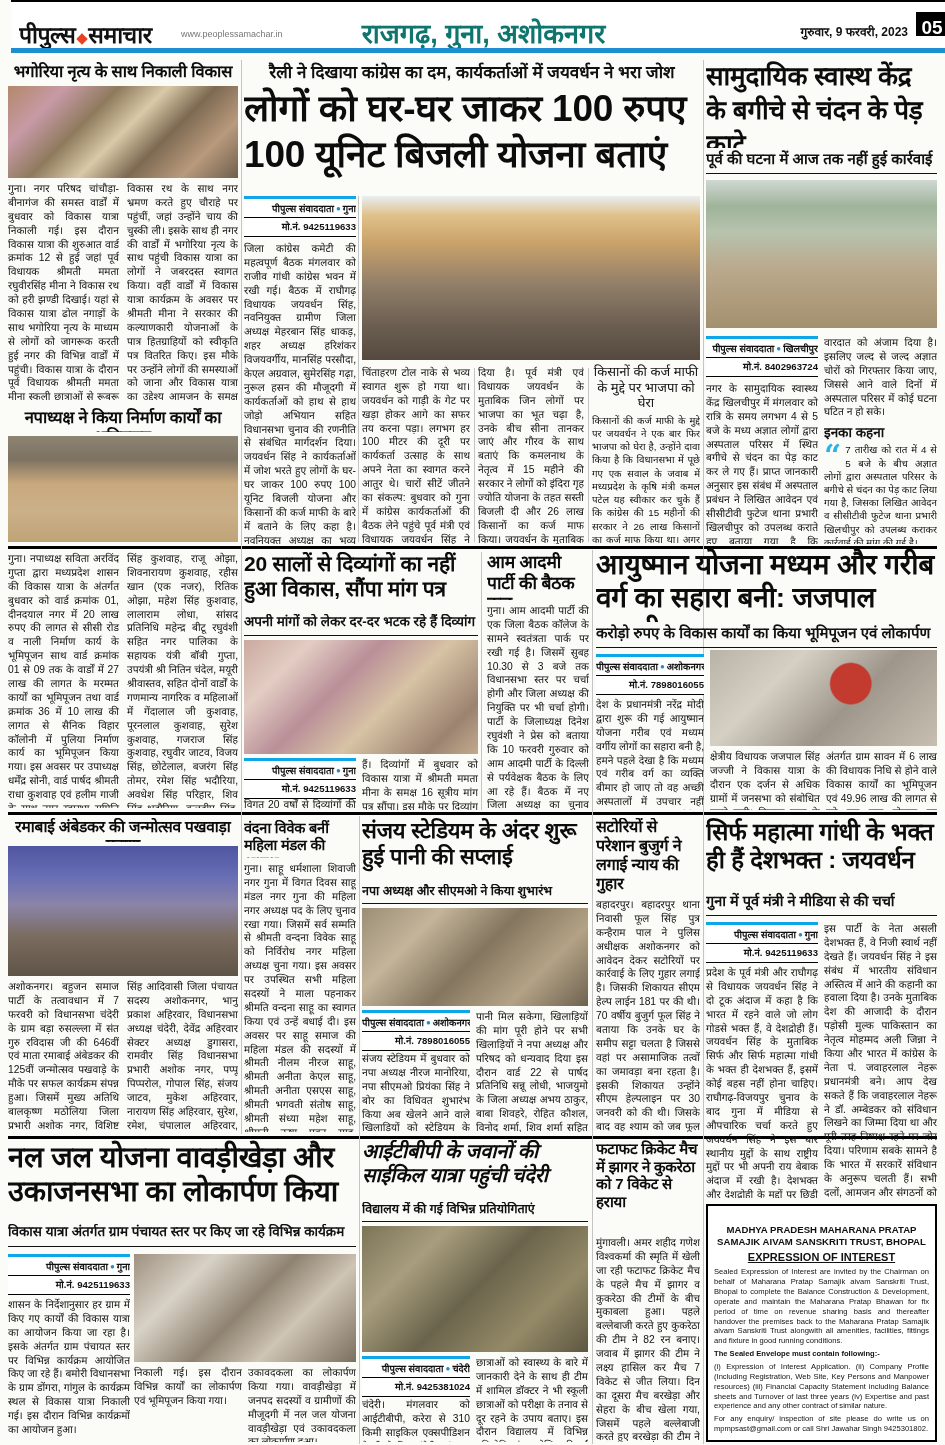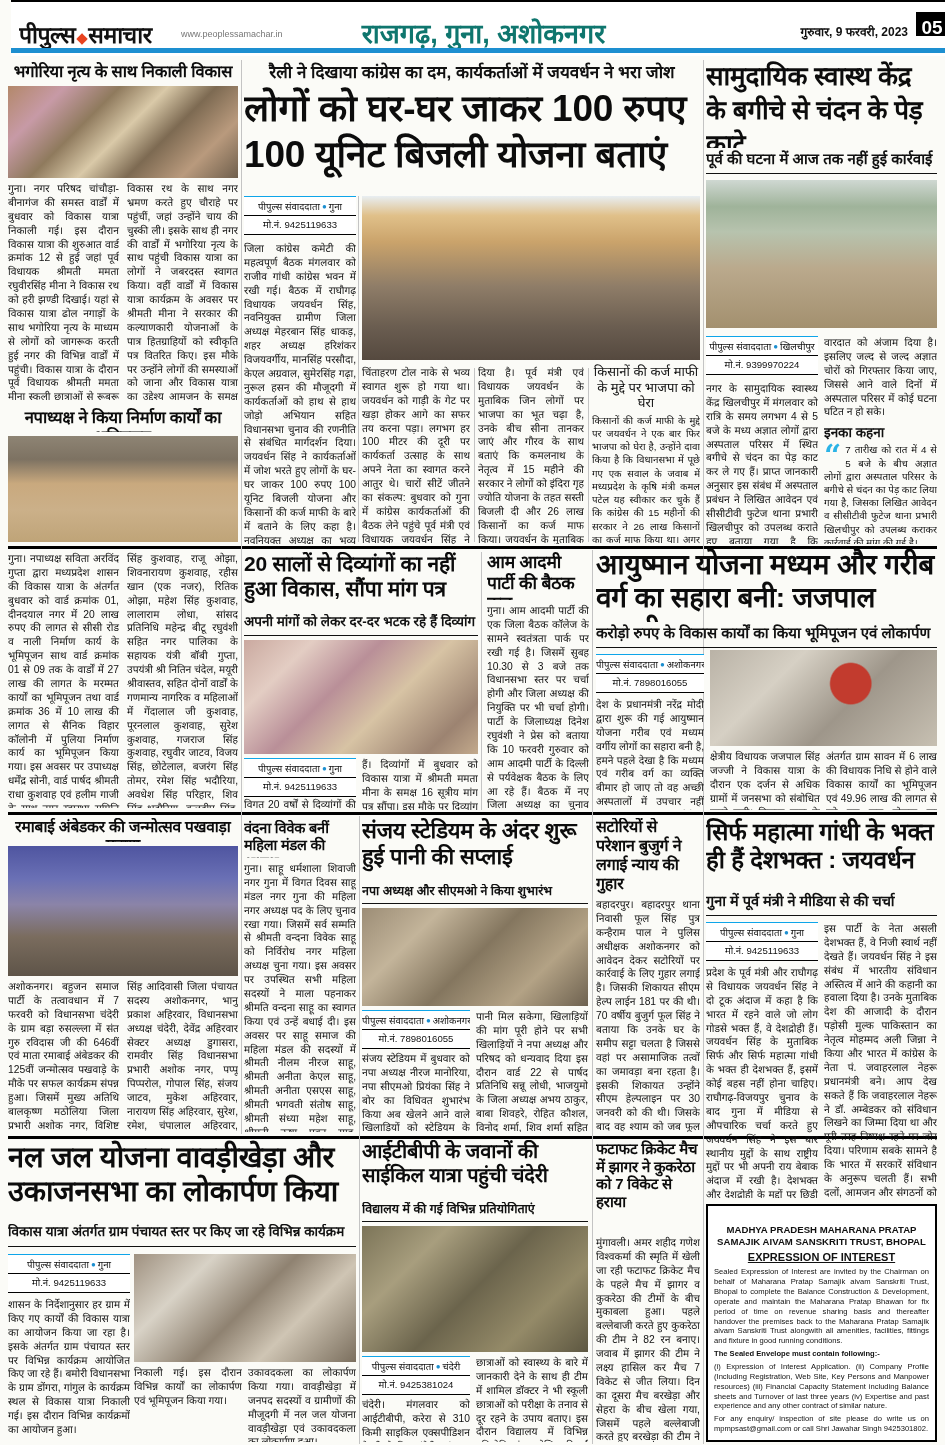--- a/index.html
+++ b/index.html
@@ -20,21 +20,21 @@
   .bluebar{left:0;top:46px;width:945px;height:5px;background:#1d8fd0;}
   
   .hr3{position:absolute;height:3px;background:#000;}
   .vr{position:absolute;width:1px;background:#c4c4c4;}
   
   .hl{font-weight:900;color:#0c0c0c;line-height:1.18;letter-spacing:-0.2px;}
   .sub{font-weight:700;border-bottom:1.5px solid #111;padding-bottom:2px;line-height:1.25;}
   .bt{font-size:10.3px;line-height:1.35;text-align:justify;}
   .small{font-size:9.8px;}
   .kicker{font-weight:900;font-size:17px;text-align:center;}
-  .byl{text-align:center;font-size:9.6px;font-weight:400;border-top:1px solid #0ea5e9;border-bottom:1px solid #000;background:#fff;}
+  .byl{text-align:right;font-size:9.6px;font-weight:700;border-top:3px solid #0ea5e9;border-bottom:1px solid #000;background:#fff;}
   .byl .b1{padding:3px 0 2px;border-bottom:1px solid #000;white-space:nowrap;}
   .byl .b2{padding:2px 0 3px;}
   .byl .dot{color:#1d8fd0;font-size:8px;vertical-align:1px;padding:0 2px;}
   .tcols{display:flex;gap:8px;}
   .tcols>div{flex:1;}
   .photo{background:#9a8c76;}
   
   .sbhl{font-weight:400;font-size:13px;line-height:1.2;text-align:center;}
   .quote-t{font-weight:900;font-size:13.5px;margin:4px 0 2px;}
   .quote-i::before{content:"“";color:#2bb3e6;font-weight:900;font-size:30px;line-height:0.6;float:left;margin:4px 4px 0 0;font-family:"DejaVu Serif",serif;}
@@ -98,21 +98,21 @@
 <div class="abs" style="left:592px;top:364px;width:108px;height:180px;">
   <div class="sbhl">किसानों की कर्ज माफी के मुद्दे पर भाजपा को घेरा</div>
   <div class="bt small" style="margin-top:3px;">किसानों की कर्ज माफी के मुद्दे पर जयवर्धन ने एक बार फिर भाजपा को घेरा है, उन्होंने दावा किया है कि विधानसभा में पूछे गए एक सवाल के जवाब में मध्यप्रदेश के कृषि मंत्री कमल पटेल यह स्वीकार कर चुके हैं कि कांग्रेस की 15 महीनों की सरकार ने 26 लाख किसानों का कर्ज माफ किया था। अगर भाजपा सरकार किसान हितैषी थी तो उसे यह योजना आगे बढ़ाना चाहिए था।</div>
 </div>
 
 <div class="abs hl" style="left:706px;top:60px;width:231px;height:88px;font-size:26px;line-height:1.3;">सामुदायिक स्वास्थ केंद्र के बगीचे से चंदन के पेड़ काटे</div>
 <div class="abs sub" style="left:706px;top:150px;width:231px;height:24px;font-size:15px;">पूर्व की घटना में आज तक नहीं हुई कार्रवाई</div>
 <div class="abs photo" style="left:706px;top:180px;width:231px;height:148px;background:linear-gradient(180deg,#cfd8d2 0%,#9fb39a 18%,#b7c3ae 35%,#baa98c 60%,#a3906f 100%);"></div>
 <div class="abs byl" style="left:706px;top:336px;width:112px;">
   <div class="b1"><span>पीपुल्स संवाददाता</span><span class="dot">●</span><span>खिलचीपुर</span></div>
-  <div class="b2">मो.नं. 9399970224</div>
+  <div class="b2">मो.नं. 8402963724</div>
 </div>
 <div class="abs bt" style="left:706px;top:382px;width:112px;height:162px;">नगर के सामुदायिक स्वास्थ्य केंद्र खिलचीपुर में मंगलवार को रात्रि के समय लगभग 4 से 5 बजे के मध्य अज्ञात लोगों द्वारा अस्पताल परिसर में स्थित बगीचे से चंदन का पेड़ काट कर ले गए हैं। प्राप्त जानकारी अनुसार इस संबंध में अस्पताल प्रबंधन ने लिखित आवेदन एवं सीसीटीवी फुटेज थाना प्रभारी खिलचीपुर को उपलब्ध कराते हुए बताया गया है कि अस्पताल परिसर में स्थित बगीचे से पूर्व में भी चंदन के पेड़ चोरी हो चुके हैं, जिस पर आज तक कोई कार्रवाई नहीं हुई है जिससे पुनः चोरों ने</div>
 <div class="abs" style="left:824px;top:336px;width:113px;height:208px;">
   <div class="bt">वारदात को अंजाम दिया है। इसलिए जल्द से जल्द अज्ञात चोरों को गिरफ्तार किया जाए, जिससे आने वाले दिनों में अस्पताल परिसर में कोई घटना घटित न हो सके।</div>
   <div class="quote-t">इनका कहना</div>
   <div class="bt small quote-i">7 तारीख को रात में 4 से 5 बजे के बीच अज्ञात लोगों द्वारा अस्पताल परिसर के बगीचे से चंदन का पेड़ काट लिया गया है, जिसका लिखित आवेदन व सीसीटीवी फुटेज थाना प्रभारी खिलचीपुर को उपलब्ध कराकर कार्रवाई की मांग की गई है।</div>
 
 </div>
 
 <div class="abs hl" style="left:244px;top:552px;width:234px;height:58px;font-size:21px;">20 सालों से दिव्यांगों का नहीं हुआ विकास, सौंपा मांग पत्र</div>
@@ -175,21 +175,21 @@
 <div class="abs sub" style="left:8px;top:1224px;width:348px;height:23px;font-size:13.5px;">विकास यात्रा अंतर्गत ग्राम पंचायत स्तर पर किए जा रहे विभिन्न कार्यक्रम</div>
 <div class="abs byl" style="left:8px;top:1254px;width:122px;">
   <div class="b1"><span>पीपुल्स संवाददाता</span><span class="dot">●</span><span>गुना</span></div>
   <div class="b2">मो.नं. 9425119633</div>
 </div>
 <div class="abs bt" style="left:8px;top:1298px;width:122px;height:144px;">शासन के निर्देशानुसार हर ग्राम में किए गए कार्यों की विकास यात्रा का आयोजन किया जा रहा है। इसके अंतर्गत ग्राम पंचायत स्तर पर विभिन्न कार्यक्रम आयोजित किए जा रहे हैं। बमोरी विधानसभा के ग्राम डोंगरा, गांगुल के कार्यक्रम स्थल से विकास यात्रा निकाली गई। इस दौरान विभिन्न कार्यक्रमों का आयोजन हुआ।</div>
 <div class="abs photo" style="left:134px;top:1254px;width:222px;height:108px;background:linear-gradient(135deg,#9f9180 0%,#d8d2c6 25%,#8f8271 50%,#cfc5b4 70%,#7b6f5e 100%);"></div>
 <div class="abs bt" style="left:134px;top:1366px;width:108px;height:76px;">निकाली गई। इस दौरान विभिन्न कार्यों का लोकार्पण एवं भूमिपूजन किया गया।</div>
 <div class="abs bt" style="left:248px;top:1366px;width:108px;height:76px;">उकावदकला का लोकार्पण किया गया। वावड़ीखेड़ा में जनपद सदस्यों व ग्रामीणों की मौजूदगी में नल जल योजना वावड़ीखेड़ा एवं उकावदकला का लोकार्पण हुआ।</div>
 
-<div class="abs hl" style="left:362px;top:1140px;width:226px;height:58px;font-size:20px;">आईटीबीपी के जवानों की साईकिल यात्रा पहुंची चंदेरी</div>
+<div class="abs hl" style="left:362px;top:1140px;width:226px;height:58px;font-size:20px;font-style:italic;">आईटीबीपी के जवानों की साईकिल यात्रा पहुंची चंदेरी</div>
 <div class="abs sub" style="left:362px;top:1202px;width:226px;height:20px;font-size:12.5px;">विद्यालय में की गई विभिन्न प्रतियोगिताएं</div>
 <div class="abs photo" style="left:362px;top:1226px;width:226px;height:126px;background:linear-gradient(135deg,#7c7458 0%,#a89e7e 25%,#6b644c 50%,#948a68 75%,#5d5741 100%);"></div>
 <div class="abs byl" style="left:362px;top:1356px;width:108px;">
   <div class="b1"><span>पीपुल्स संवाददाता</span><span class="dot">●</span><span>चंदेरी</span></div>
   <div class="b2">मो.नं. 9425381024</div>
 </div>
 <div class="abs bt" style="left:362px;top:1398px;width:108px;height:44px;">चंदेरी। मंगलवार को आईटीबीपी, करेरा से 310 किमी साइकिल एक्सपीडिशन ने तीसरे दिन चंदेरी पहुंचकर शासकीय उत्कृष्ट विद्यालय परिसर में पड़ाव डाला।</div>
 <div class="abs bt" style="left:476px;top:1356px;width:112px;height:86px;">छात्राओं को स्वास्थ्य के बारे में जानकारी देने के साथ ही टीम में शामिल डॉक्टर ने भी स्कूली छात्राओं को परीक्षा के तनाव से दूर रहने के उपाय बताए। इस दौरान विद्यालय में विभिन्न प्रतियोगिताएं आयोजित की गईं जिनमें छात्राओं ने भाग लिया।</div>
 
 <div class="abs hl" style="left:596px;top:1140px;width:104px;height:92px;font-size:15px;">फटाफट क्रिकेट मैच में झागर ने कुकरेठा को 7 विकेट से हराया</div>

